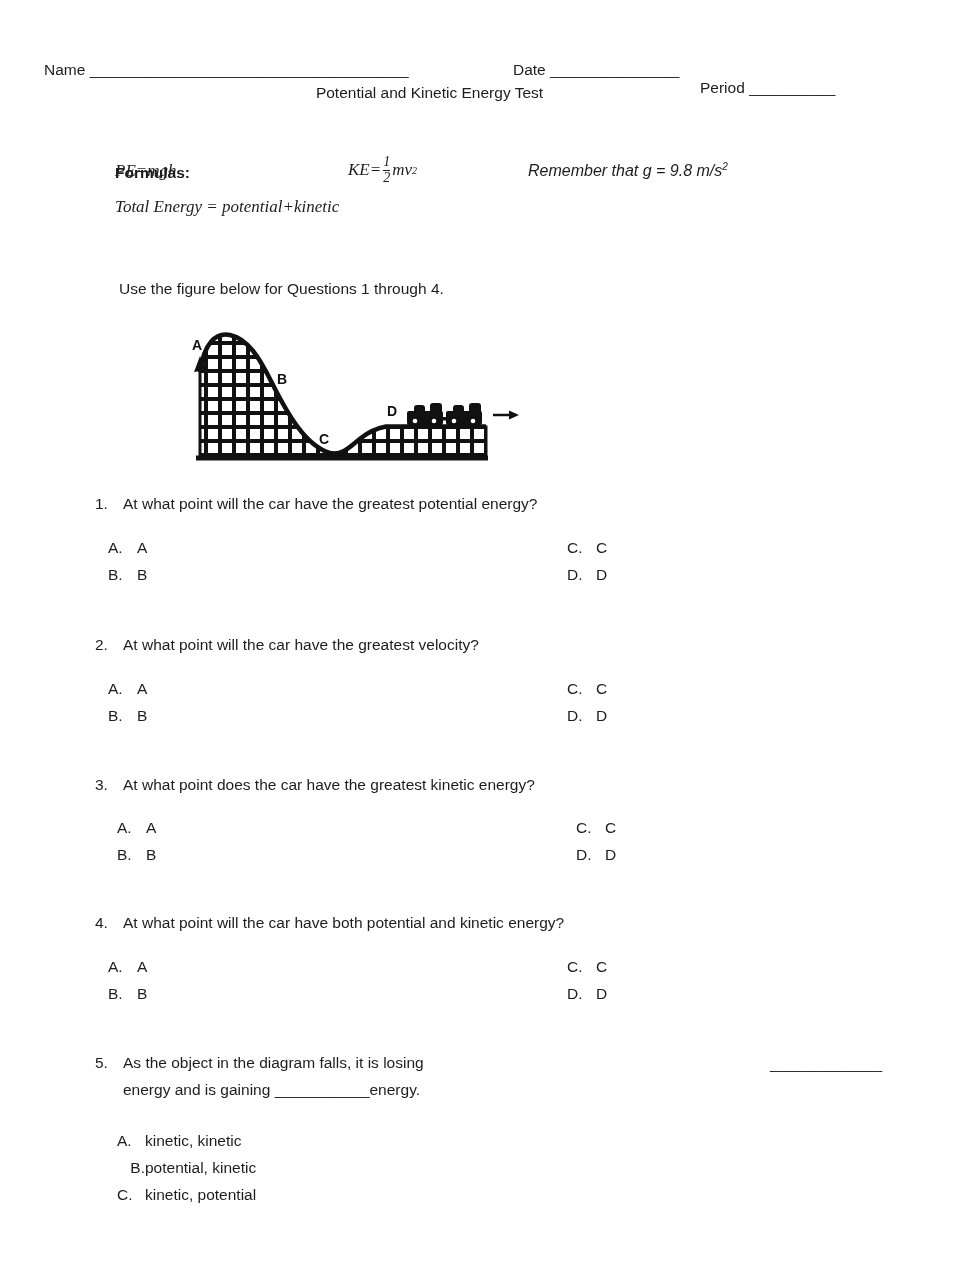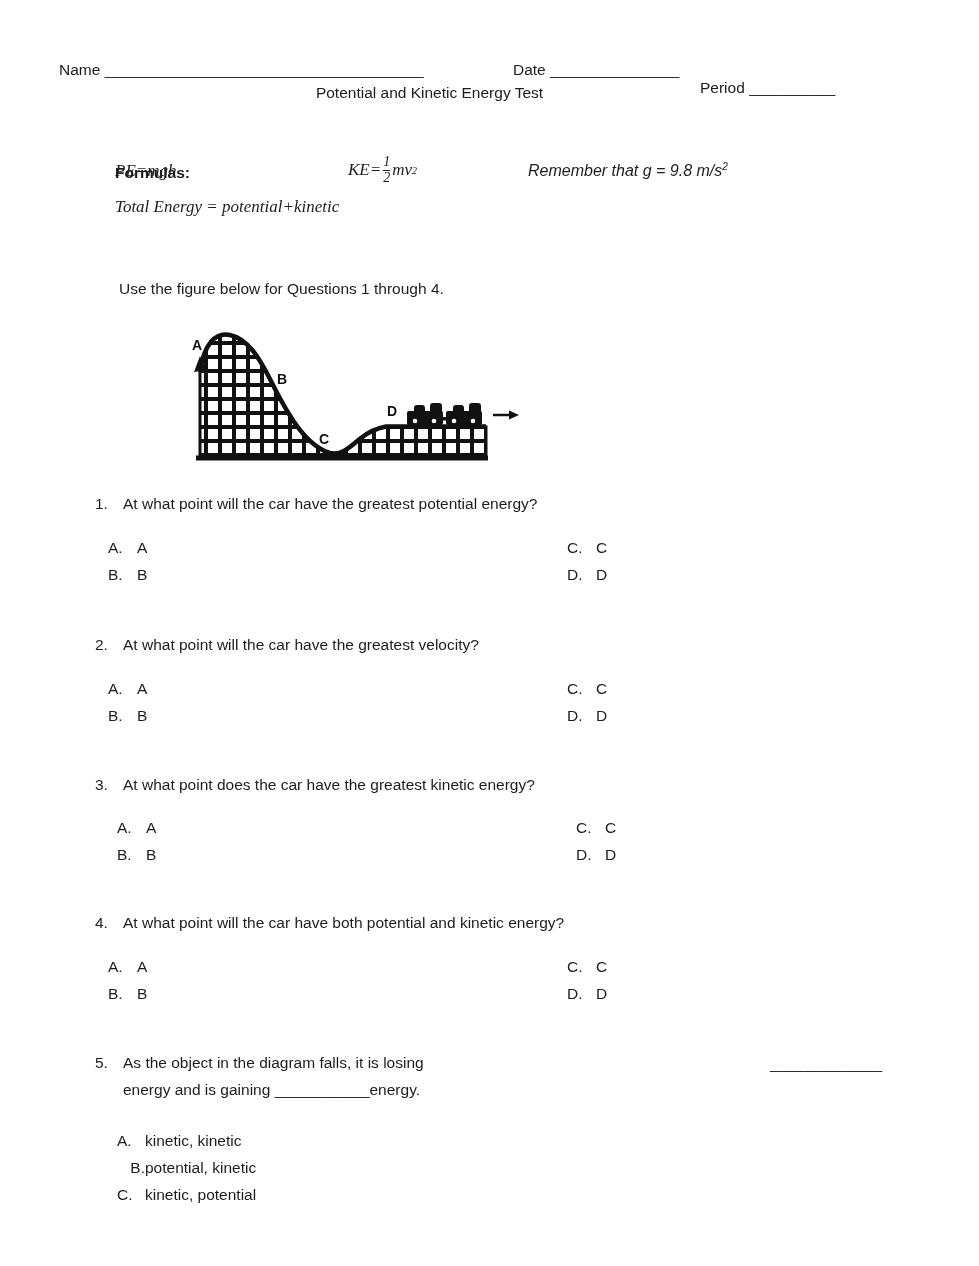--- a/index.html
+++ b/index.html
@@ -22,21 +22,21 @@
           vertical-align:middle; margin:0 2px; }
   .frac .bar { border-top:1.6px solid #1d1d1d; }
   .kerow { display:flex; align-items:center; }
   .title-row { width:859px; text-align:center; }
 </style>
 </head>
 <body>
 
 <div class="page">
 
-  <div class="abs t" style="left:59px; top:60px;">
+  <div class="abs t" style="left:44px; top:60px;">
     <span>Name</span>
     <span class="blank">_____________________________________</span>
   </div>
   <div class="abs t" style="left:513px; top:60px;">
     <span>Date</span>
     <span class="blank">_______________</span>
   </div>
   <div class="abs t" style="left:700px; top:78px;">
     <span>Period</span>
     <span class="blank">__________</span>

